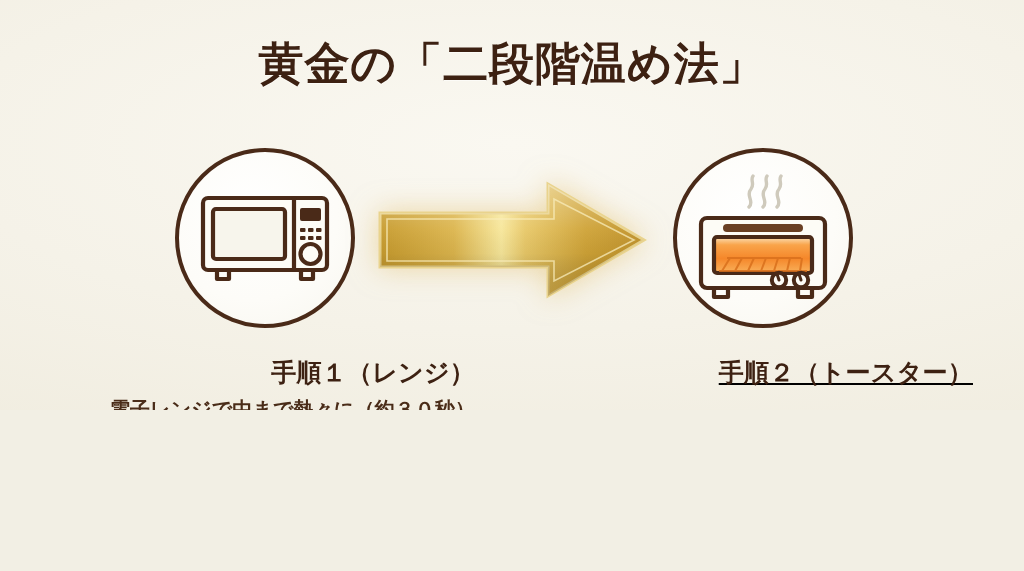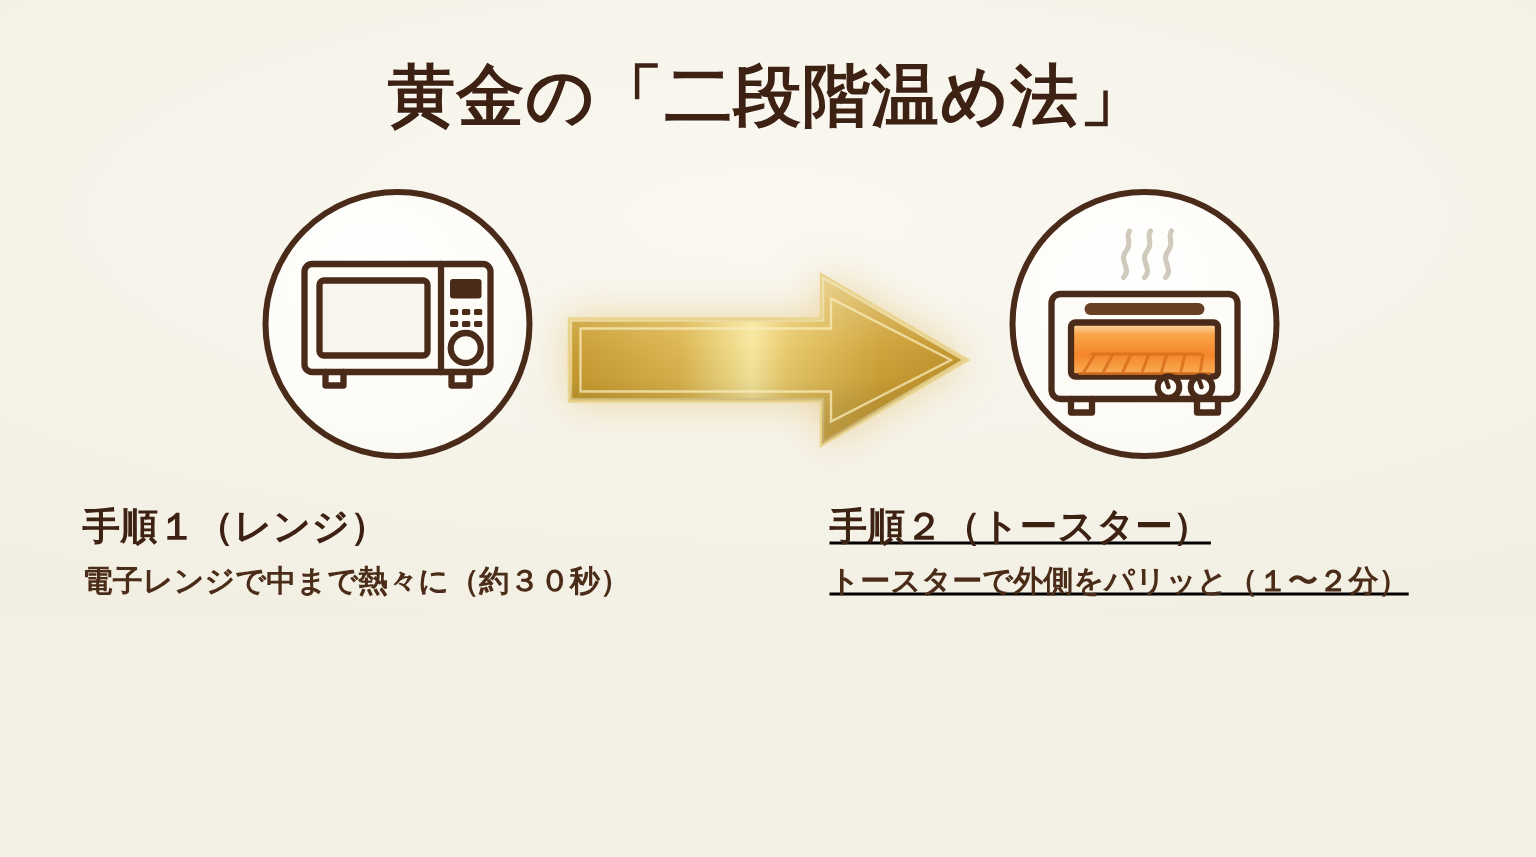--- a/index.html
+++ b/index.html
@@ -37,23 +37,23 @@
     font-weight: 700;
     color: #3d2112;
     letter-spacing: 0.02em;
     text-shadow: 0 1px 0 rgba(255,255,255,0.55);
     white-space: nowrap;
   }
 
   
   .step {
     position: absolute;
-    top: 126px;
+    top: 148px;
     width: 420px;
-    text-align: left;
+    text-align: right;
   }
   #step-1 { left: 55px; }
   #step-2 { left: 553px; text-decoration: underline; }
 
   .circle {
     position: relative;
     width: 180px;
     height: 180px;
     margin: 0 auto;
     border-radius: 50%;
@@ -255,21 +255,20 @@
           <circle cx="82" cy="106" r="7.2" fill="#fdfcf6" stroke="#4a2a18" stroke-width="4"></circle>
           <circle cx="104" cy="106" r="7.2" fill="#fdfcf6" stroke="#4a2a18" stroke-width="4"></circle>
           <g stroke="#4a2a18" stroke-width="3" stroke-linecap="round">
             <line x1="82" y1="106" x2="80" y2="100"></line>
             <line x1="104" y1="106" x2="102" y2="100"></line>
           </g>
         </svg>
       </div>
     </div>
     <div class="step-title">手順２（トースター）</div>
-    <div class="step-desc">トースターで外側をパリッと（１〜２分）</div>
   </div>
 
   <div id="banner">
     <div id="banner-frame"></div>
     <div id="banner-text">香ばしさが格段に引き立ち、皮が驚くほど綺麗に剥けます。</div>
   </div>
 
 </div>
 
 </body></html>

